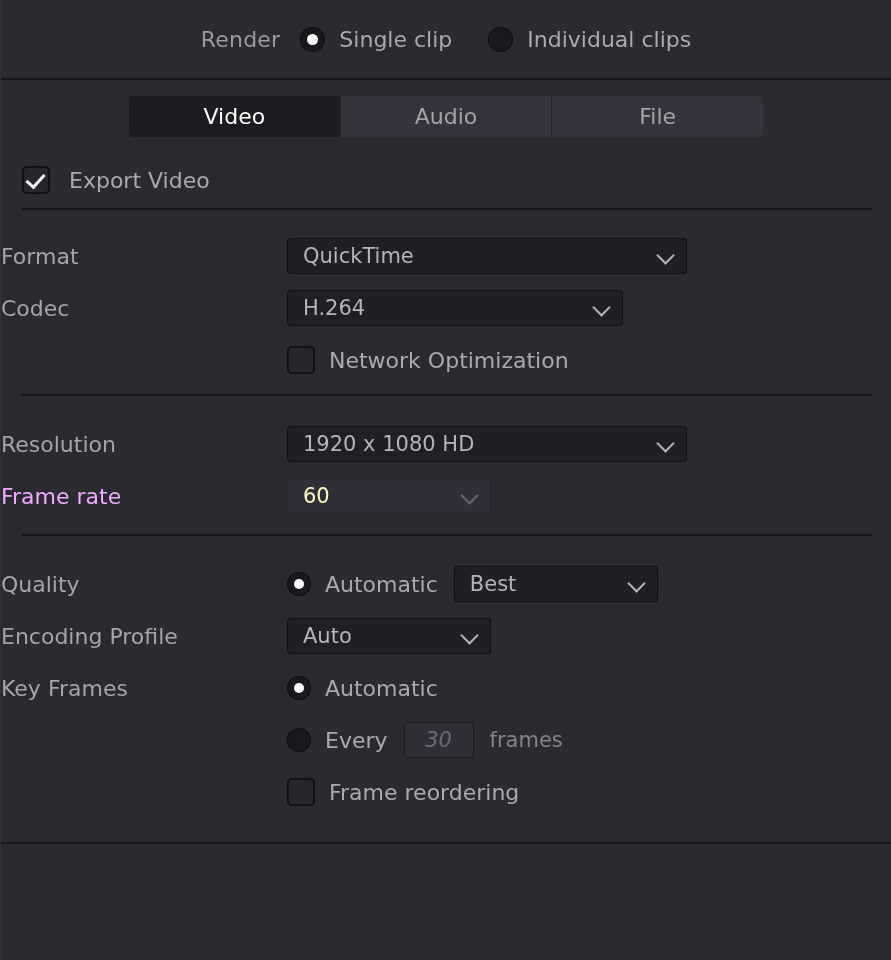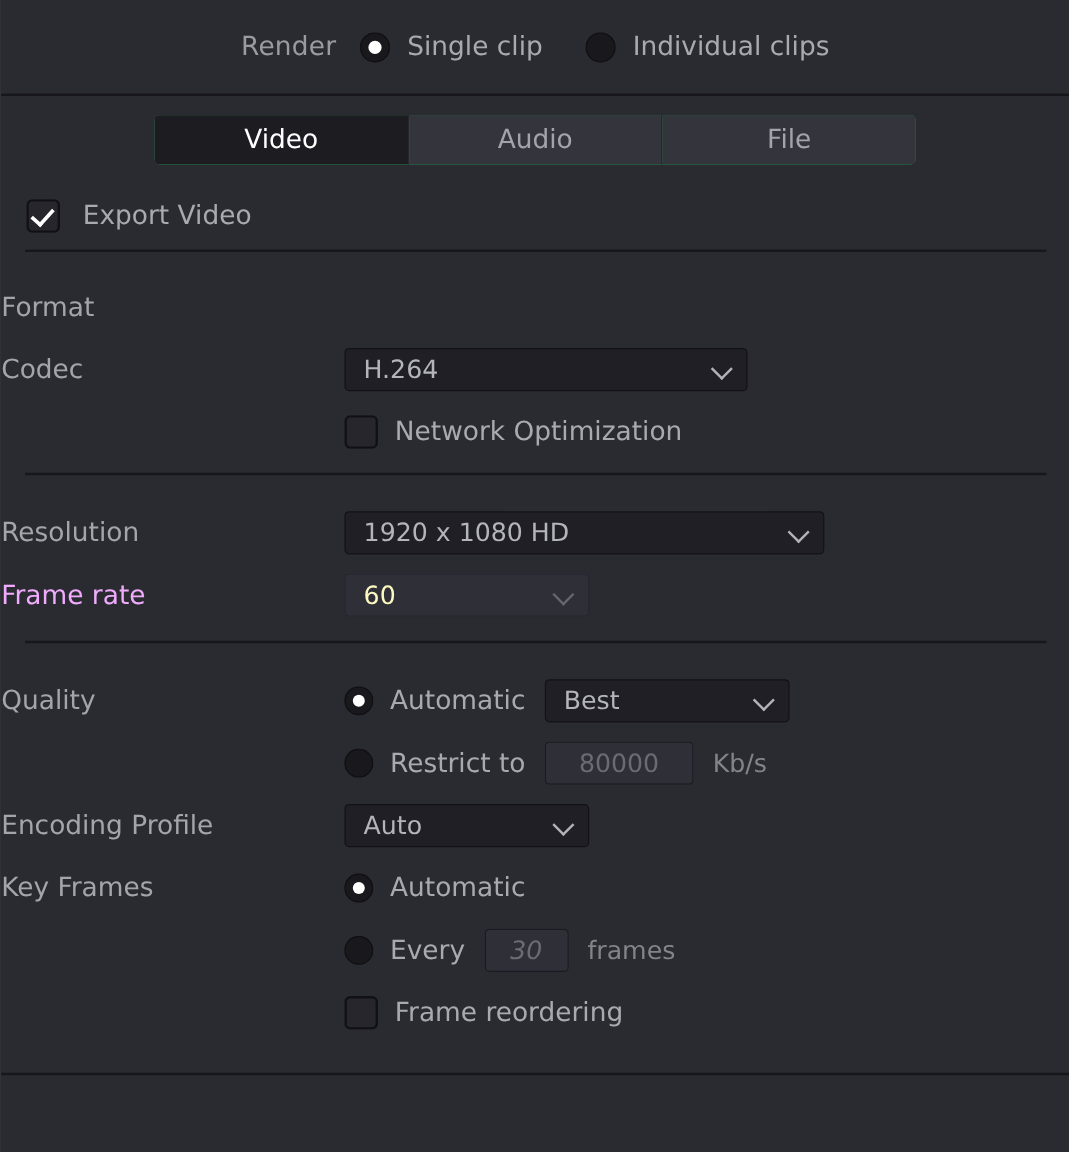--- a/index.html
+++ b/index.html
@@ -87,21 +87,21 @@
     display: flex;
     align-items: center;
     justify-content: center;
   }
   .tabs {
     display: flex;
     width: 634px;
     height: 41px;
     border-radius: 4px;
     overflow: hidden;
-    background: #22c55e;
+    background: #b91c1c;
     box-shadow: inset 0 0 0 1px #1d1d23;
   }
   .tab {
     flex: 1;
     display: flex;
     align-items: center;
     justify-content: center;
     font-size: 22px;
     color: #a3a4aa;
     background: #34343c;
@@ -279,20 +279,24 @@
     <span class="cb on"></span>
     <span class="export-label">Export Video</span>
   </div>
 
   <div class="sep-inset"></div>
 
   <div class="section pad-block">
 
     <div class="row mt10">
       <div class="lbl">Format</div>
+      <div class="dd dd-format">
+        <span>QuickTime</span>
+        <span class="chev"></span>
+      </div>
     </div>
 
     <div class="row mt10">
       <div class="lbl">Codec</div>
       <div class="dd dd-codec">
         <span>H.264</span>
         <span class="chev"></span>
       </div>
     </div>
 
@@ -333,29 +337,20 @@
     <div class="row mt10">
       <div class="lbl">Quality</div>
       <span class="radio small on"></span>
       <span class="inline-txt">Automatic</span>
       <div class="dd dd-best ml16">
         <span>Best</span>
         <span class="chev"></span>
       </div>
     </div>
 
-    <div class="row mt10">
-      <div class="lbl blank"></div>
-      <span class="radio small"></span>
-      <span class="inline-txt">Restrict to</span>
-      <div class="field field-kbps ml16">
-        <span>80000</span>
-      </div>
-      <span class="unit">Kb/s</span>
-    </div>
 
     <div class="row mt10">
       <div class="lbl">Encoding Profile</div>
       <div class="dd dd-prof">
         <span>Auto</span>
         <span class="chev"></span>
       </div>
     </div>
 
     <div class="row mt10">

